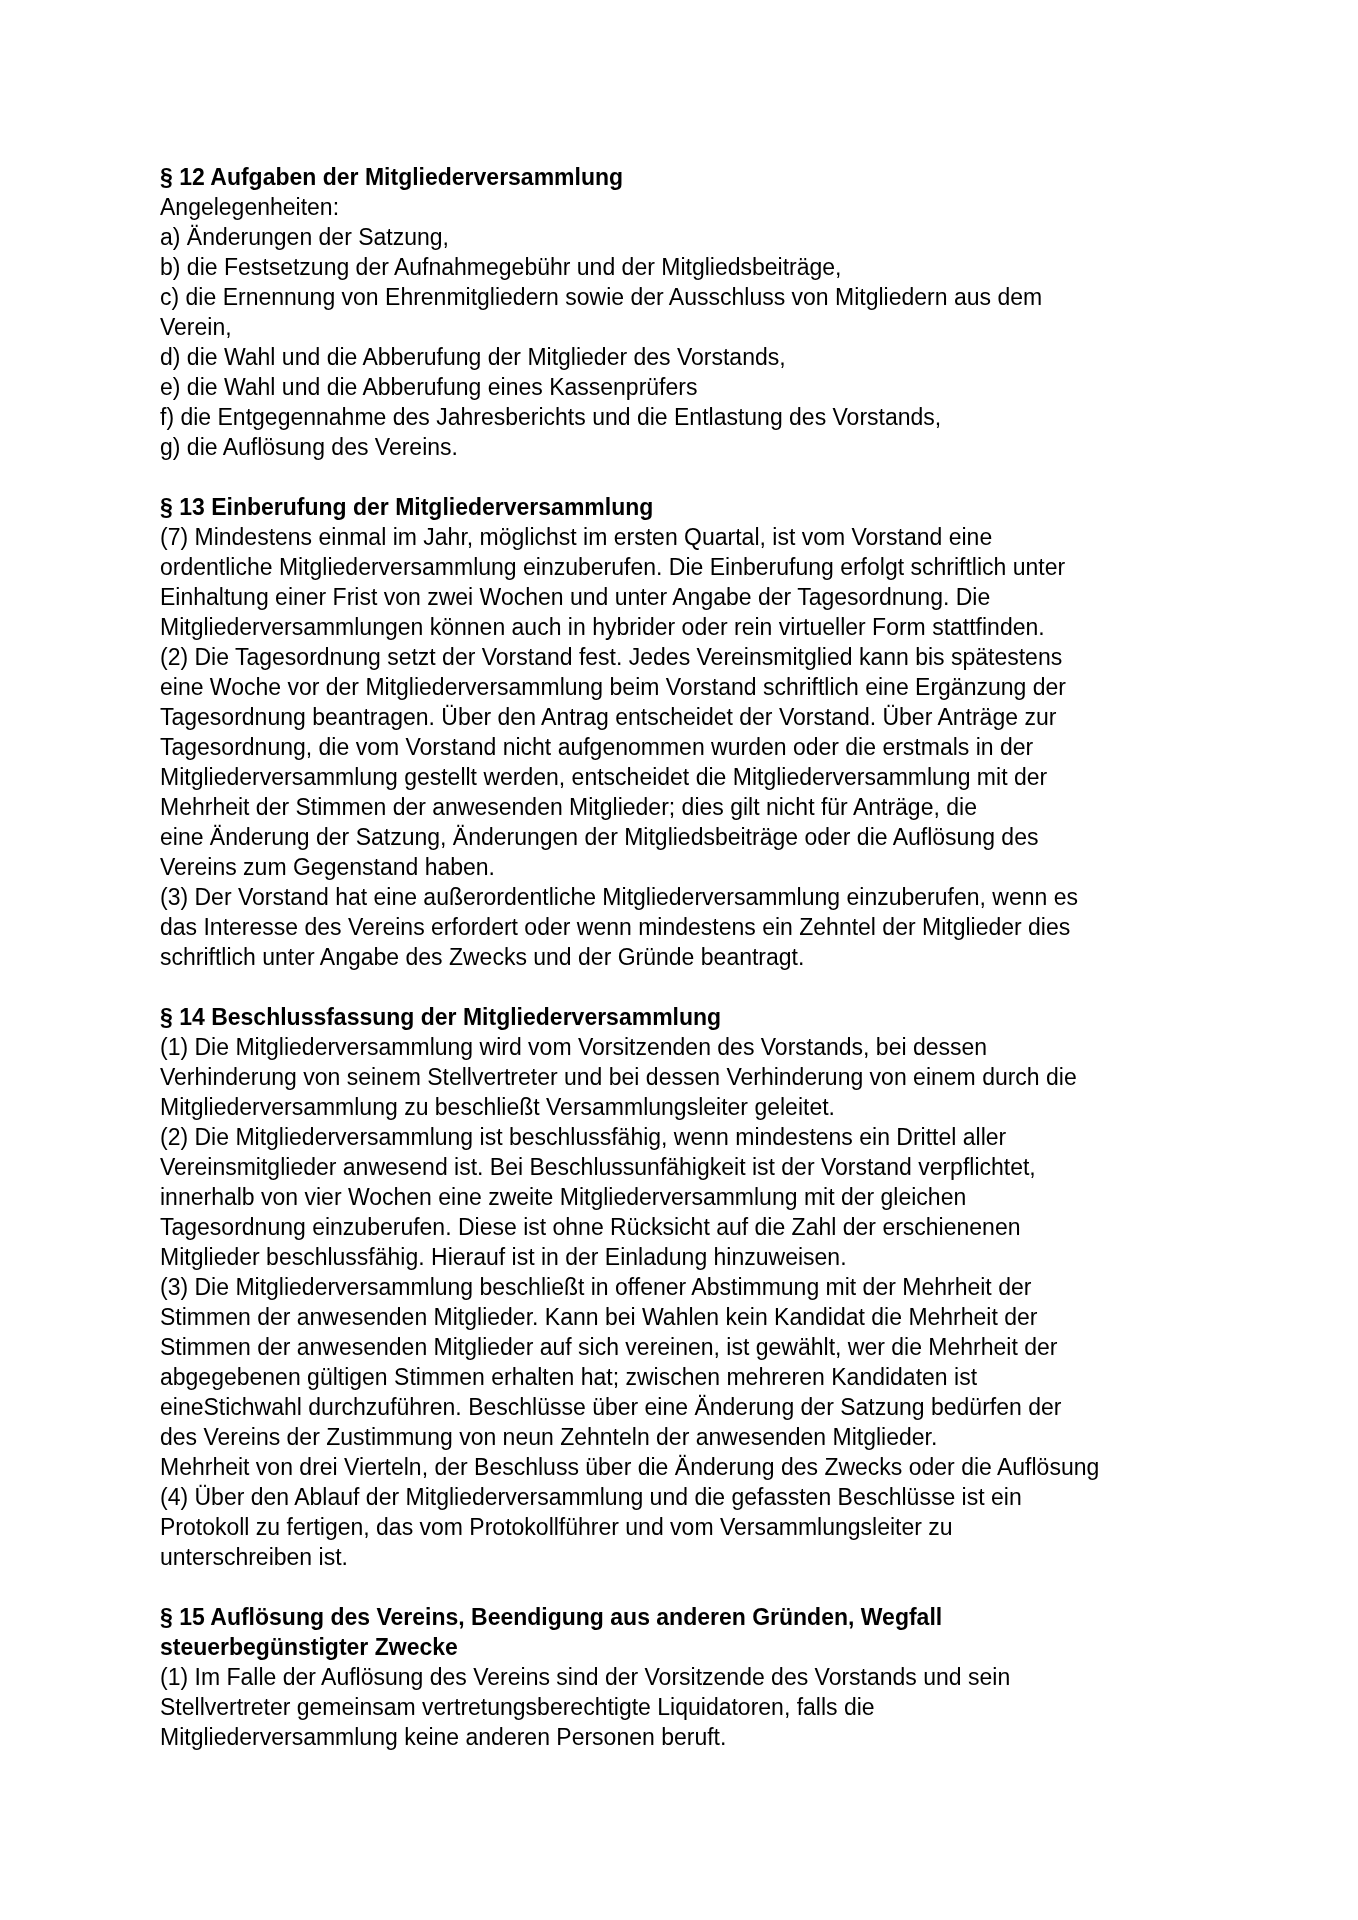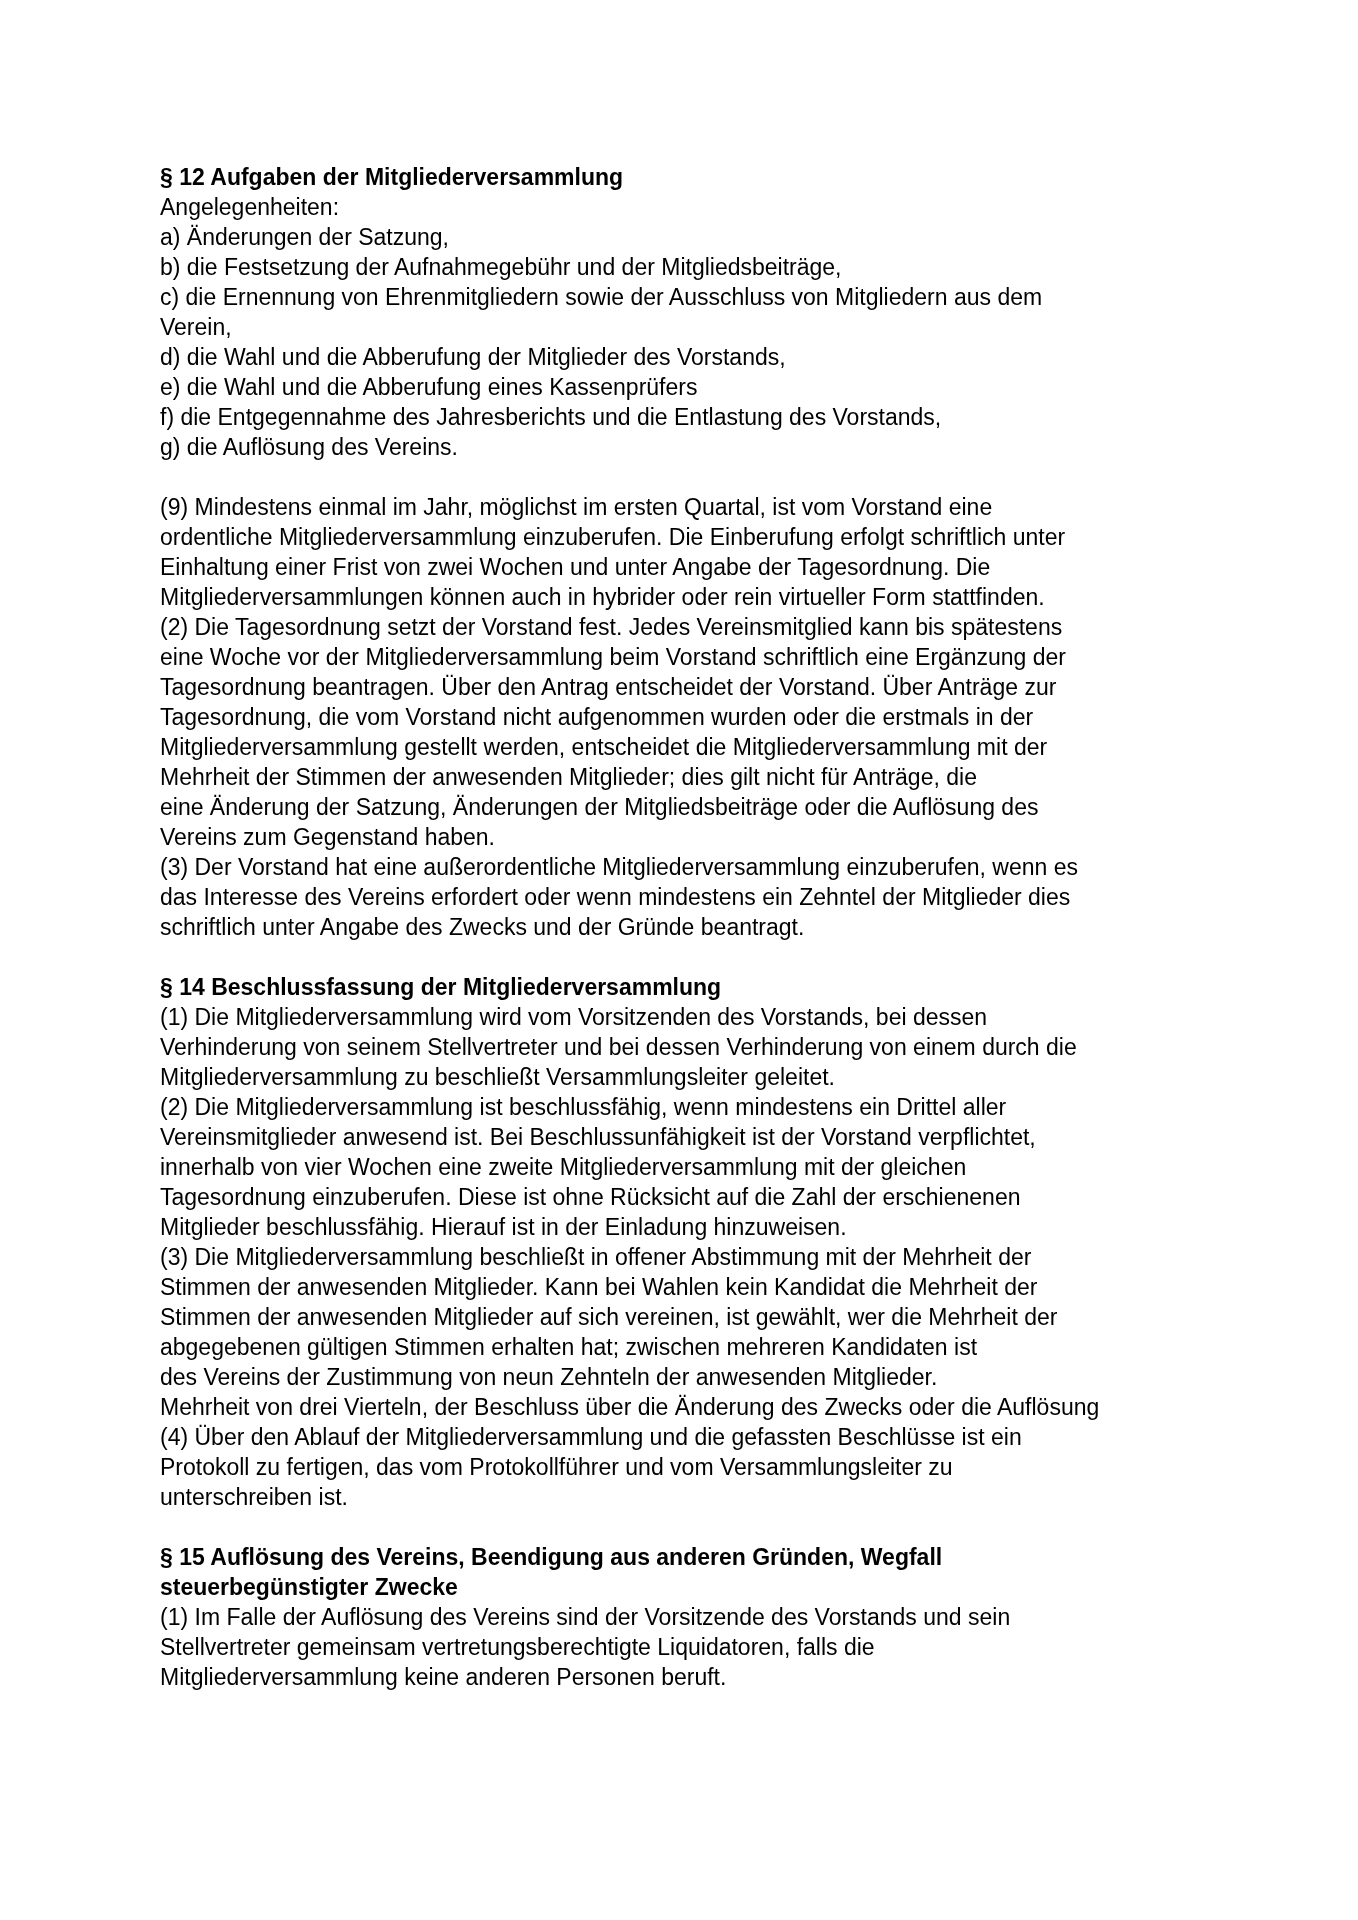--- a/index.html
+++ b/index.html
@@ -45,21 +45,22 @@
         <div class="line">a) Änderungen der Satzung,</div>
         <div class="line">b) die Festsetzung der Aufnahmegebühr und der Mitgliedsbeiträge,</div>
         <div class="line">c) die Ernennung von Ehrenmitgliedern sowie der Ausschluss von Mitgliedern aus dem</div>
         <div class="line">Verein,</div>
         <div class="line">d) die Wahl und die Abberufung der Mitglieder des Vorstands,</div>
         <div class="line">e) die Wahl und die Abberufung eines Kassenprüfers</div>
         <div class="line">f) die Entgegennahme des Jahresberichts und die Entlastung des Vorstands,</div>
         <div class="line">g) die Auflösung des Vereins.</div>
       </section>
       <section class="section">
-        <div class="line">(9) Mindestens einmal im Jahr, möglichst im ersten Quartal, ist vom Vorstand eine</div>
+        <div class="line heading">§ 13 Einberufung der Mitgliederversammlung</div>
+        <div class="line">(7) Mindestens einmal im Jahr, möglichst im ersten Quartal, ist vom Vorstand eine</div>
         <div class="line">ordentliche Mitgliederversammlung einzuberufen. Die Einberufung erfolgt schriftlich unter</div>
         <div class="line">Einhaltung einer Frist von zwei Wochen und unter Angabe der Tagesordnung. Die</div>
         <div class="line">Mitgliederversammlungen können auch in hybrider oder rein virtueller Form stattfinden.</div>
         <div class="line">(2) Die Tagesordnung setzt der Vorstand fest. Jedes Vereinsmitglied kann bis spätestens</div>
         <div class="line">eine Woche vor der Mitgliederversammlung beim Vorstand schriftlich eine Ergänzung der</div>
         <div class="line">Tagesordnung beantragen. Über den Antrag entscheidet der Vorstand. Über Anträge zur</div>
         <div class="line">Tagesordnung, die vom Vorstand nicht aufgenommen wurden oder die erstmals in der</div>
         <div class="line">Mitgliederversammlung gestellt werden, entscheidet die Mitgliederversammlung mit der</div>
         <div class="line">Mehrheit der Stimmen der anwesenden Mitglieder; dies gilt nicht für Anträge, die</div>
         <div class="line">eine Änderung der Satzung, Änderungen der Mitgliedsbeiträge oder die Auflösung des</div>
@@ -75,20 +76,21 @@
         <div class="line">Mitgliederversammlung zu beschließt Versammlungsleiter geleitet.</div>
         <div class="line">(2) Die Mitgliederversammlung ist beschlussfähig, wenn mindestens ein Drittel aller</div>
         <div class="line">Vereinsmitglieder anwesend ist. Bei Beschlussunfähigkeit ist der Vorstand verpflichtet,</div>
         <div class="line">innerhalb von vier Wochen eine zweite Mitgliederversammlung mit der gleichen</div>
         <div class="line">Tagesordnung einzuberufen. Diese ist ohne Rücksicht auf die Zahl der erschienenen</div>
         <div class="line">Mitglieder beschlussfähig. Hierauf ist in der Einladung hinzuweisen.</div>
         <div class="line">(3) Die Mitgliederversammlung beschließt in offener Abstimmung mit der Mehrheit der</div>
         <div class="line">Stimmen der anwesenden Mitglieder. Kann bei Wahlen kein Kandidat die Mehrheit der</div>
         <div class="line">Stimmen der anwesenden Mitglieder auf sich vereinen, ist gewählt, wer die Mehrheit der</div>
         <div class="line">abgegebenen gültigen Stimmen erhalten hat; zwischen mehreren Kandidaten ist</div>
+        <div class="line">eineStichwahl durchzuführen. Beschlüsse über eine Änderung der Satzung bedürfen der</div>
         <div class="line">des Vereins der Zustimmung von neun Zehnteln der anwesenden Mitglieder.</div>
         <div class="line">Mehrheit von drei Vierteln, der Beschluss über die Änderung des Zwecks oder die Auflösung</div>
         <div class="line">(4) Über den Ablauf der Mitgliederversammlung und die gefassten Beschlüsse ist ein</div>
         <div class="line">Protokoll zu fertigen, das vom Protokollführer und vom Versammlungsleiter zu</div>
         <div class="line">unterschreiben ist.</div>
       </section>
       <section class="section">
         <div class="line heading">§ 15 Auflösung des Vereins, Beendigung aus anderen Gründen, Wegfall</div>
         <div class="line heading">steuerbegünstigter Zwecke</div>
         <div class="line">(1) Im Falle der Auflösung des Vereins sind der Vorsitzende des Vorstands und sein</div>

